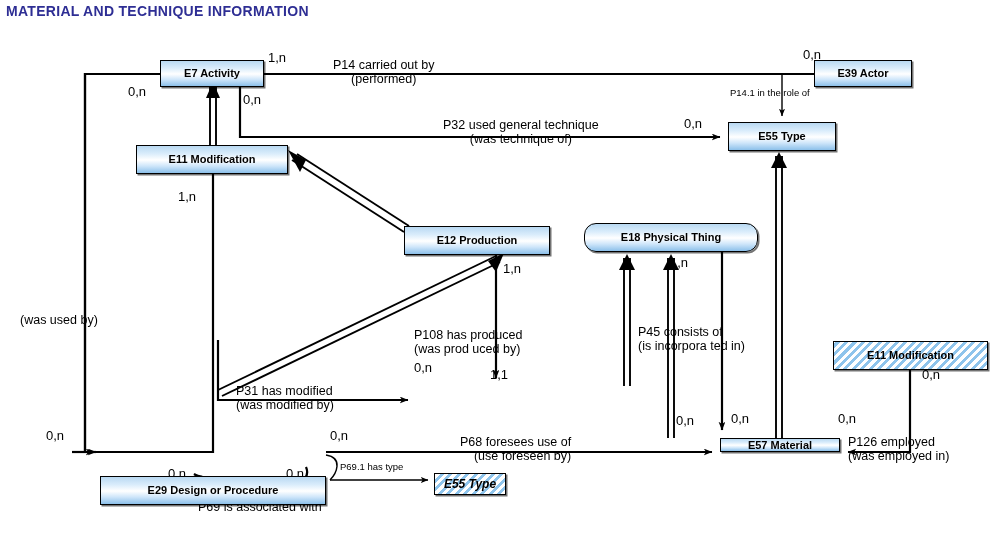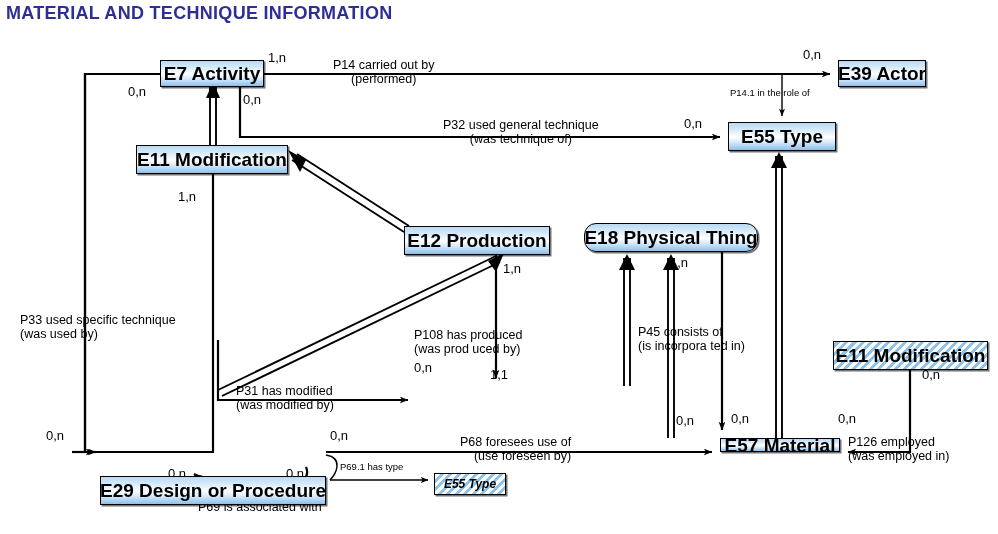--- a/index.html
+++ b/index.html
@@ -14,21 +14,21 @@
     position: relative;
     width: 998px;
     height: 534px;
     background: #ffffff;
     overflow: hidden;
   }
   #title {
     position: absolute;
     left: 6px;
     top: 3px;
-    font-size: 18px;
+    font-size: 14px;
     font-weight: bold;
     letter-spacing: 0.3px;
     color: #2e2e94;
     white-space: nowrap;
   }
   svg.wires {
     position: absolute;
     left: 0;
     top: 0;
     width: 998px;
@@ -36,21 +36,21 @@
     pointer-events: none;
   }
   .ent {
     position: absolute;
     box-sizing: border-box;
     border: 1.5px solid #000000;
     background: linear-gradient(to bottom, #b9d9f2 0%, #d9ecfb 28%, #ffffff 52%, #cfe6fa 74%, #8cc0ea 100%);
     box-shadow: 1.5px 1.5px 0 rgba(0,0,0,0.55);
     color: #000000;
     font-weight: bold;
-    font-size: 19px;
+    font-size: 11px;
     display: flex;
     align-items: center;
     justify-content: center;
     white-space: nowrap;
     line-height: 1;
     z-index: 3;
   }
   .ent.hatched {
     background-color: #ffffff;
     background-image: repeating-linear-gradient(
@@ -170,21 +170,21 @@
     </g>
 
     <g stroke="#000" fill="none" stroke-width="1.4">
       <path d="M330,480 L428,480" marker-end="url(#ahs)"></path>
       <path d="M326,455 C344,458 336,474 330,480"></path>
     </g>
   </svg>
 
   <div class="ent" style="left:160px;top:60px;width:104px;height:27px;">E7 Activity</div>
 
-  <div class="ent" style="left:838px;top:60px;width:88px;height:27px;">E39 Actor</div>
+  <div class="ent" style="left:814px;top:60px;width:98px;height:27px;">E39 Actor</div>
 
   <div class="ent" style="left:728px;top:122px;width:108px;height:29px;">E55 Type</div>
 
   <div class="ent" style="left:136px;top:145px;width:152px;height:29px;">E11 Modification</div>
 
   <div class="ent" style="left:404px;top:226px;width:146px;height:29px;">E12 Production</div>
 
   <div class="ent" style="left:584px;top:223px;width:174px;height:29px;border-radius:12px;">E18 Physical Thing</div>
 
 
@@ -204,21 +204,20 @@
   <div class="lbl tiny" style="left:730px;top:88px;">
     <div>P14.1 in the role of</div>
   </div>
 
   <div class="lbl prop center" style="left:443px;top:118px;">
     <div>P32 used general technique</div>
     <div>(was technique of)</div>
   </div>
 
   <div class="lbl prop" style="left:20px;top:313px;">
-    <div>P33 used  specific technique</div>
     <div>(was   used by)</div>
   </div>
 
   <div class="lbl prop" style="left:638px;top:325px;">
     <div>P45  consists of</div>
     <div>(is incorpora ted in)</div>
   </div>
 
   <div class="lbl prop" style="left:414px;top:328px;">
     <div>P108 has  produced</div>

